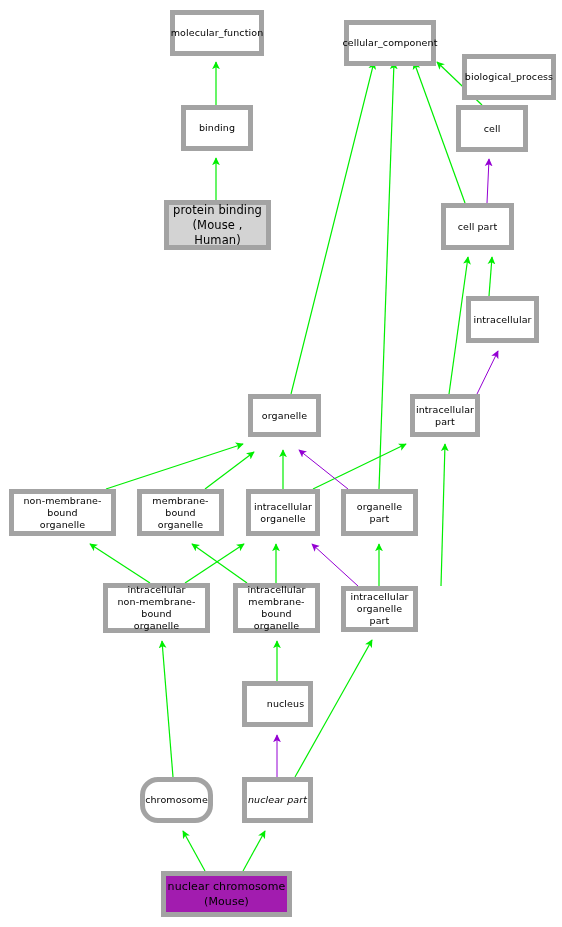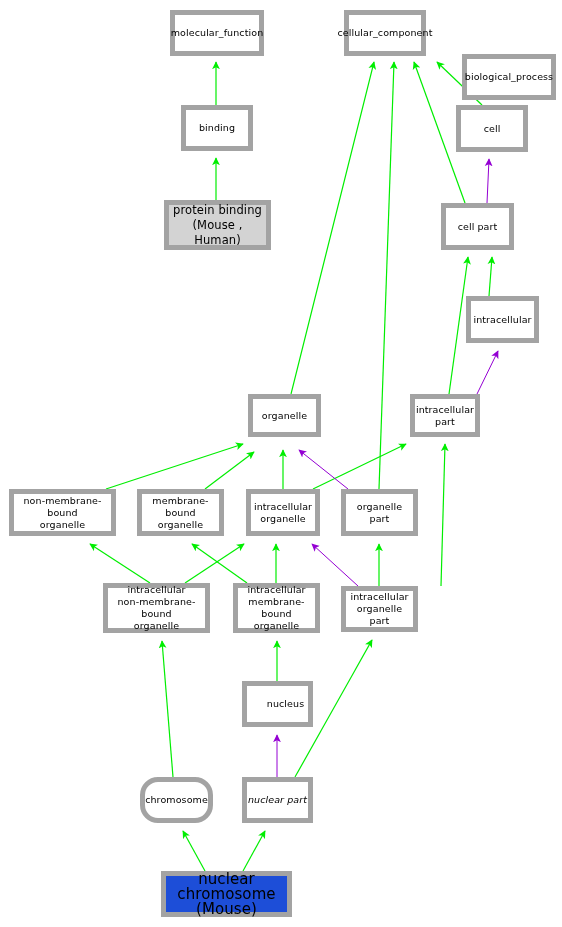--- a/index.html
+++ b/index.html
@@ -36,22 +36,22 @@
     color: #000000;
     white-space: pre-line;
     letter-spacing: 0.1px;
   }
   .node.highlight-gray {
     background: #d3d3d3;
     font-size: 11.5px;
     line-height: 15px;
   }
   .node.highlight-blue {
-    background: #1d4ed8;
-    font-size: 15px;
+    background: #a21caf;
+    font-size: 11px;
     line-height: 15px;
   }
 </style>
 </head>
 <body>
 
 <div id="canvas">
   <svg id="edges" viewBox="0 0 562 927" xmlns="http://www.w3.org/2000/svg">
     <defs>
       <marker id="arrow-is_a" markerWidth="9" markerHeight="9" refX="7.2" refY="4.5" orient="auto" markerUnits="userSpaceOnUse">
@@ -87,21 +87,21 @@
         <path d="M 277,681 L 277,641" fill="none" stroke="#00ee00" stroke-width="1.2" marker-end="url(#arrow-is_a)"></path>
         <path d="M 277,777 L 277,735" fill="none" stroke="#9400d3" stroke-width="1" marker-end="url(#arrow-part_of)"></path>
         <path d="M 295,777 L 372,640" fill="none" stroke="#00ee00" stroke-width="1.2" marker-end="url(#arrow-is_a)"></path>
         <path d="M 173,777 L 162,641" fill="none" stroke="#00ee00" stroke-width="1.2" marker-end="url(#arrow-is_a)"></path>
         <path d="M 205,871 L 183,831" fill="none" stroke="#00ee00" stroke-width="1.2" marker-end="url(#arrow-is_a)"></path>
         <path d="M 243,871 L 265,831" fill="none" stroke="#00ee00" stroke-width="1.2" marker-end="url(#arrow-is_a)"></path>
       </g>
   </svg>
   <div id="node-layer">
       <div class="node" style="left: 170px; top: 10px; width: 94px; height: 46px;">molecular_function</div>
-      <div class="node" style="left: 344px; top: 10px; width: 82px; height: 46px;">cellular_component</div>
+      <div class="node" style="left: 344px; top: 20px; width: 92px; height: 46px;">cellular_component</div>
       <div class="node" style="left: 462px; top: 10px; width: 94px; height: 46px; margin-top: 44px;">biological_process</div>
       <div class="node" style="left: 181px; top: 105px; width: 72px; height: 46px;">binding</div>
       <div class="node" style="left: 456px; top: 105px; width: 72px; height: 47px;">cell</div>
       <div class="node highlight-gray" style="left: 164px; top: 200px; width: 107px; height: 50px;">protein binding
 (Mouse , Human)</div>
       <div class="node" style="left: 441px; top: 203px; width: 73px; height: 47px;">cell part</div>
       <div class="node" style="left: 466px; top: 296px; width: 73px; height: 47px;">intracellular</div>
       <div class="node" style="left: 248px; top: 394px; width: 73px; height: 43px;">organelle</div>
       <div class="node" style="left: 410px; top: 394px; width: 70px; height: 43px;">intracellular
 part</div>

